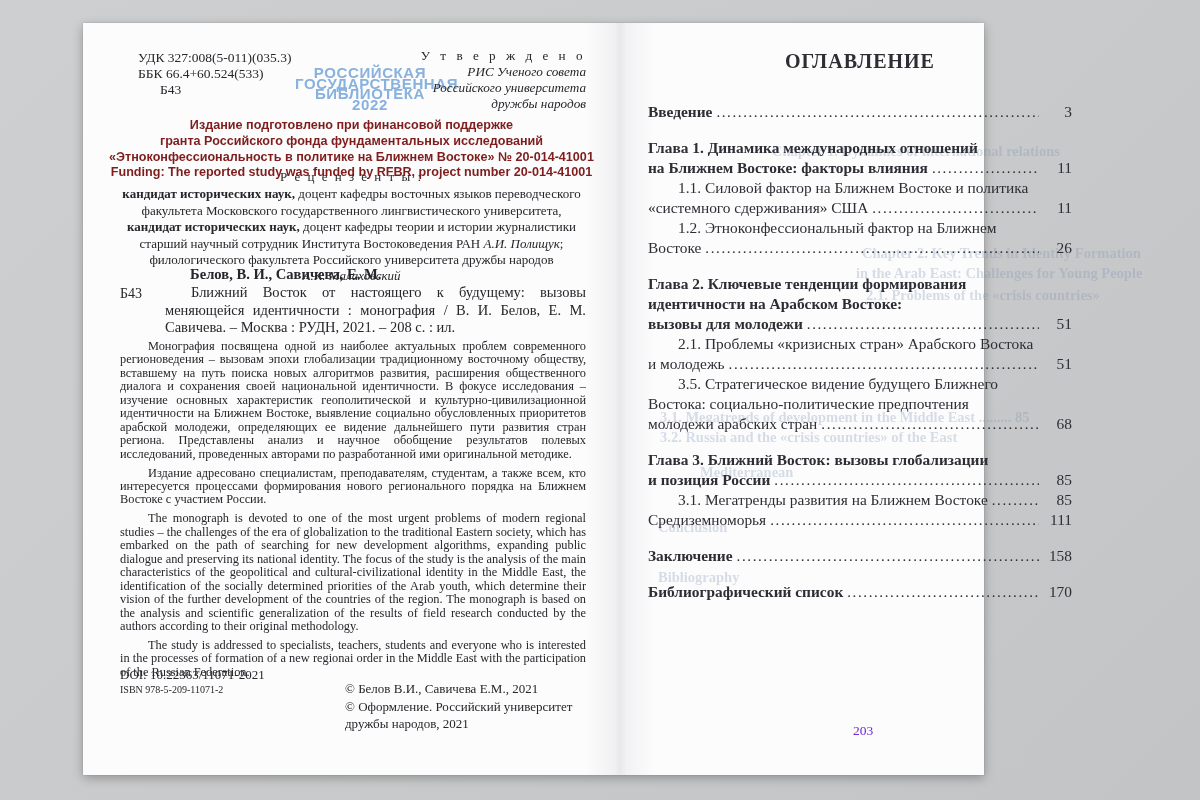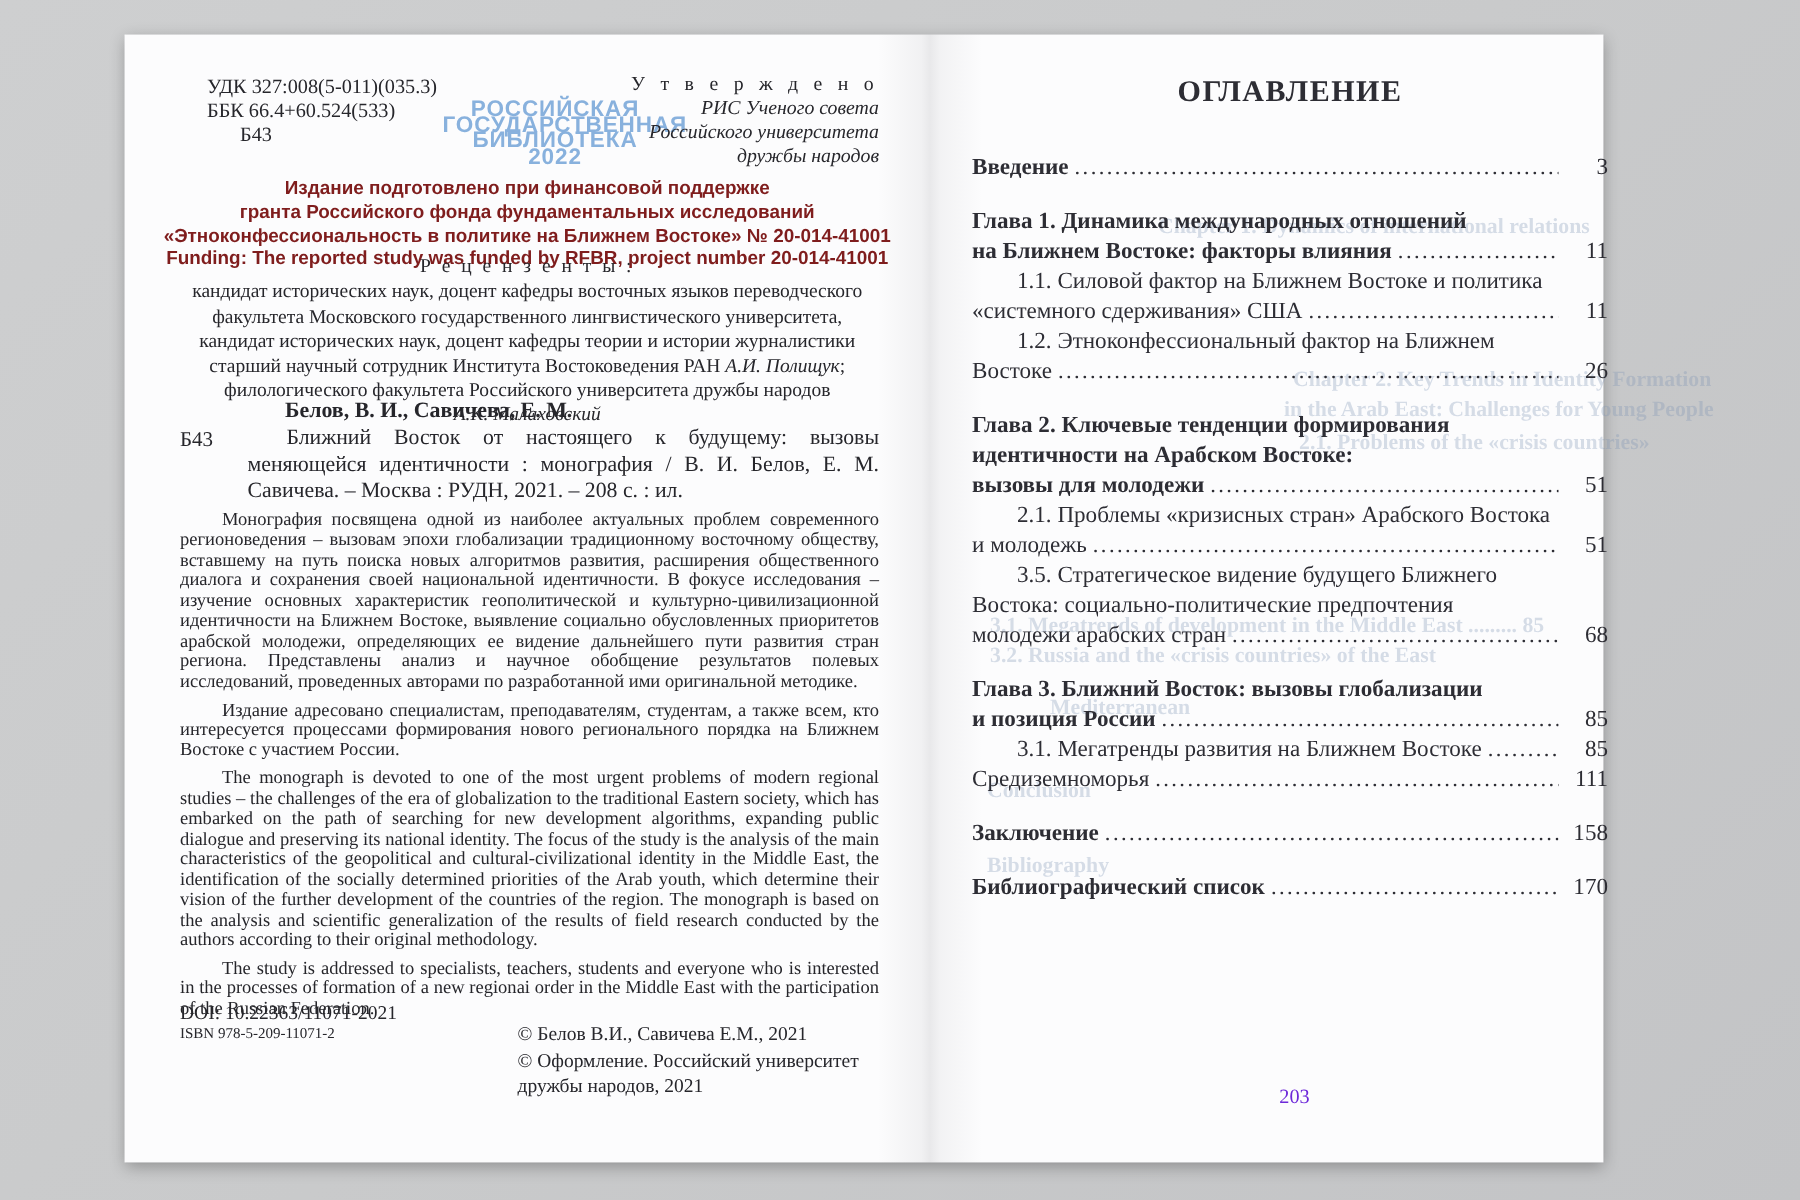--- a/index.html
+++ b/index.html
@@ -3,21 +3,21 @@
 <meta charset="utf-8">
 <style>
   * { margin:0; padding:0; box-sizing:border-box; }
   html,body { width:1200px; height:800px; }
   body {
     font-family:"Liberation Serif","DejaVu Serif",serif;
     background:linear-gradient(135deg,#cecfd0 0%,#c9cacb 50%,#c3c4c6 100%);
     position:relative; overflow:hidden;
   }
   .spread {
-    position:absolute; left:83px; top:23px; width:986px; height:752px;
+    position:absolute; left:83px; top:23px; width:901px; height:752px;
     background:#fcfcfd;
     box-shadow:0 3px 10px rgba(0,0,0,.28), 0 0 1px rgba(0,0,0,.25);
     padding-left:25px;
   }
   .gutter {
     position:absolute; left:502px; top:0; width:70px; height:752px;
     background:linear-gradient(90deg, rgba(0,0,0,0) 0%, rgba(60,60,70,.06) 42%, rgba(60,60,70,.10) 50%, rgba(60,60,70,.05) 60%, rgba(0,0,0,0) 100%);
     pointer-events:none;
   }
   .page { position:absolute; top:0; height:752px; color:#26262b; }
@@ -37,21 +37,21 @@
   .approved-head { letter-spacing:3.5px; font-weight:500; }
   .approved-it { font-style:italic; }
 
   .funding {
     position:absolute; left:20px; top:95px; width:497px; text-align:center;
     font-family:"Liberation Sans","DejaVu Sans",sans-serif;
     font-weight:bold; font-size:12.6px; line-height:15.8px; color:#7f1d1d;
   }
   .reviewers { position:absolute; left:20px; top:146px; width:497px; text-align:center; font-size:13px; line-height:16.4px; }
   .reviewers-head { letter-spacing:2px; margin-bottom:1px; }
-  .rev-b { font-weight:normal; }
+  .rev-b { font-weight:bold; }
   .rev-i { font-style:italic; }
 
   .authors { position:absolute; left:107px; top:243px; font-weight:bold; font-size:14.6px; }
   .cat-code { position:absolute; left:37px; top:263px; font-size:14px; }
   .cat-entry {
     position:absolute; left:82px; top:261px; width:421px;
     font-size:14.5px; line-height:17.6px; text-align:justify; text-indent:26px;
   }
   .annotation {
     position:absolute; left:37px; top:317px; width:466px;

